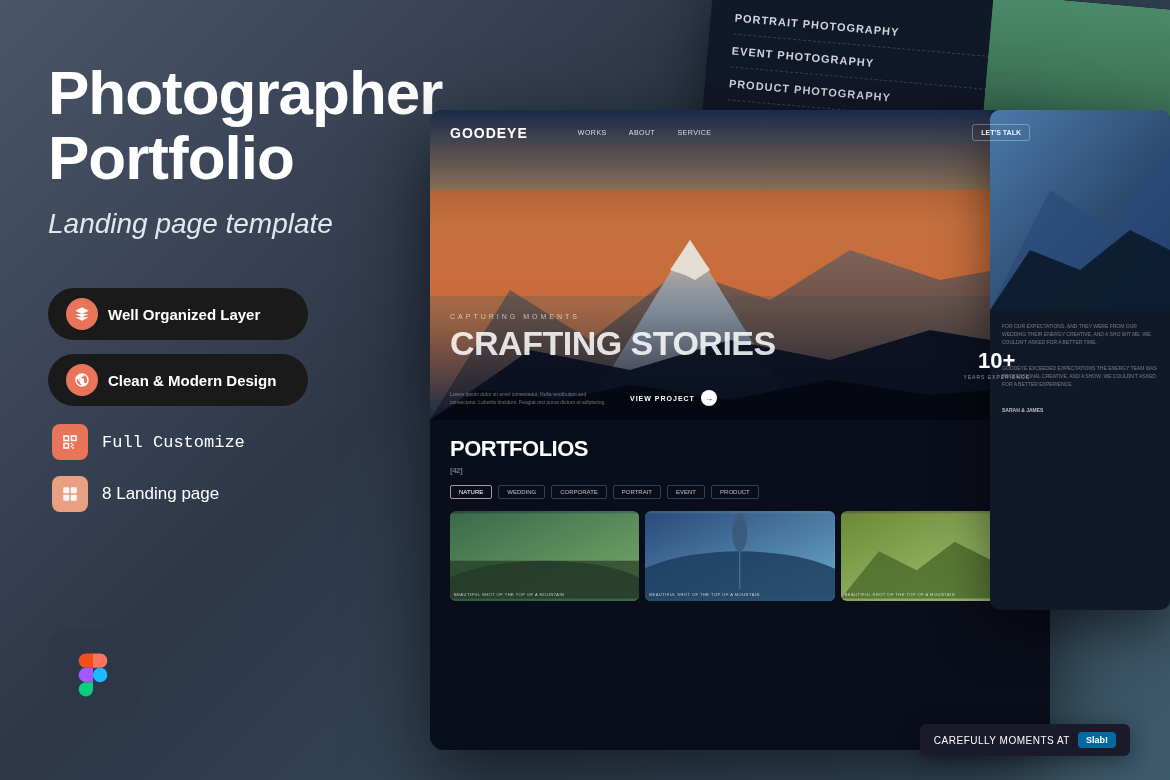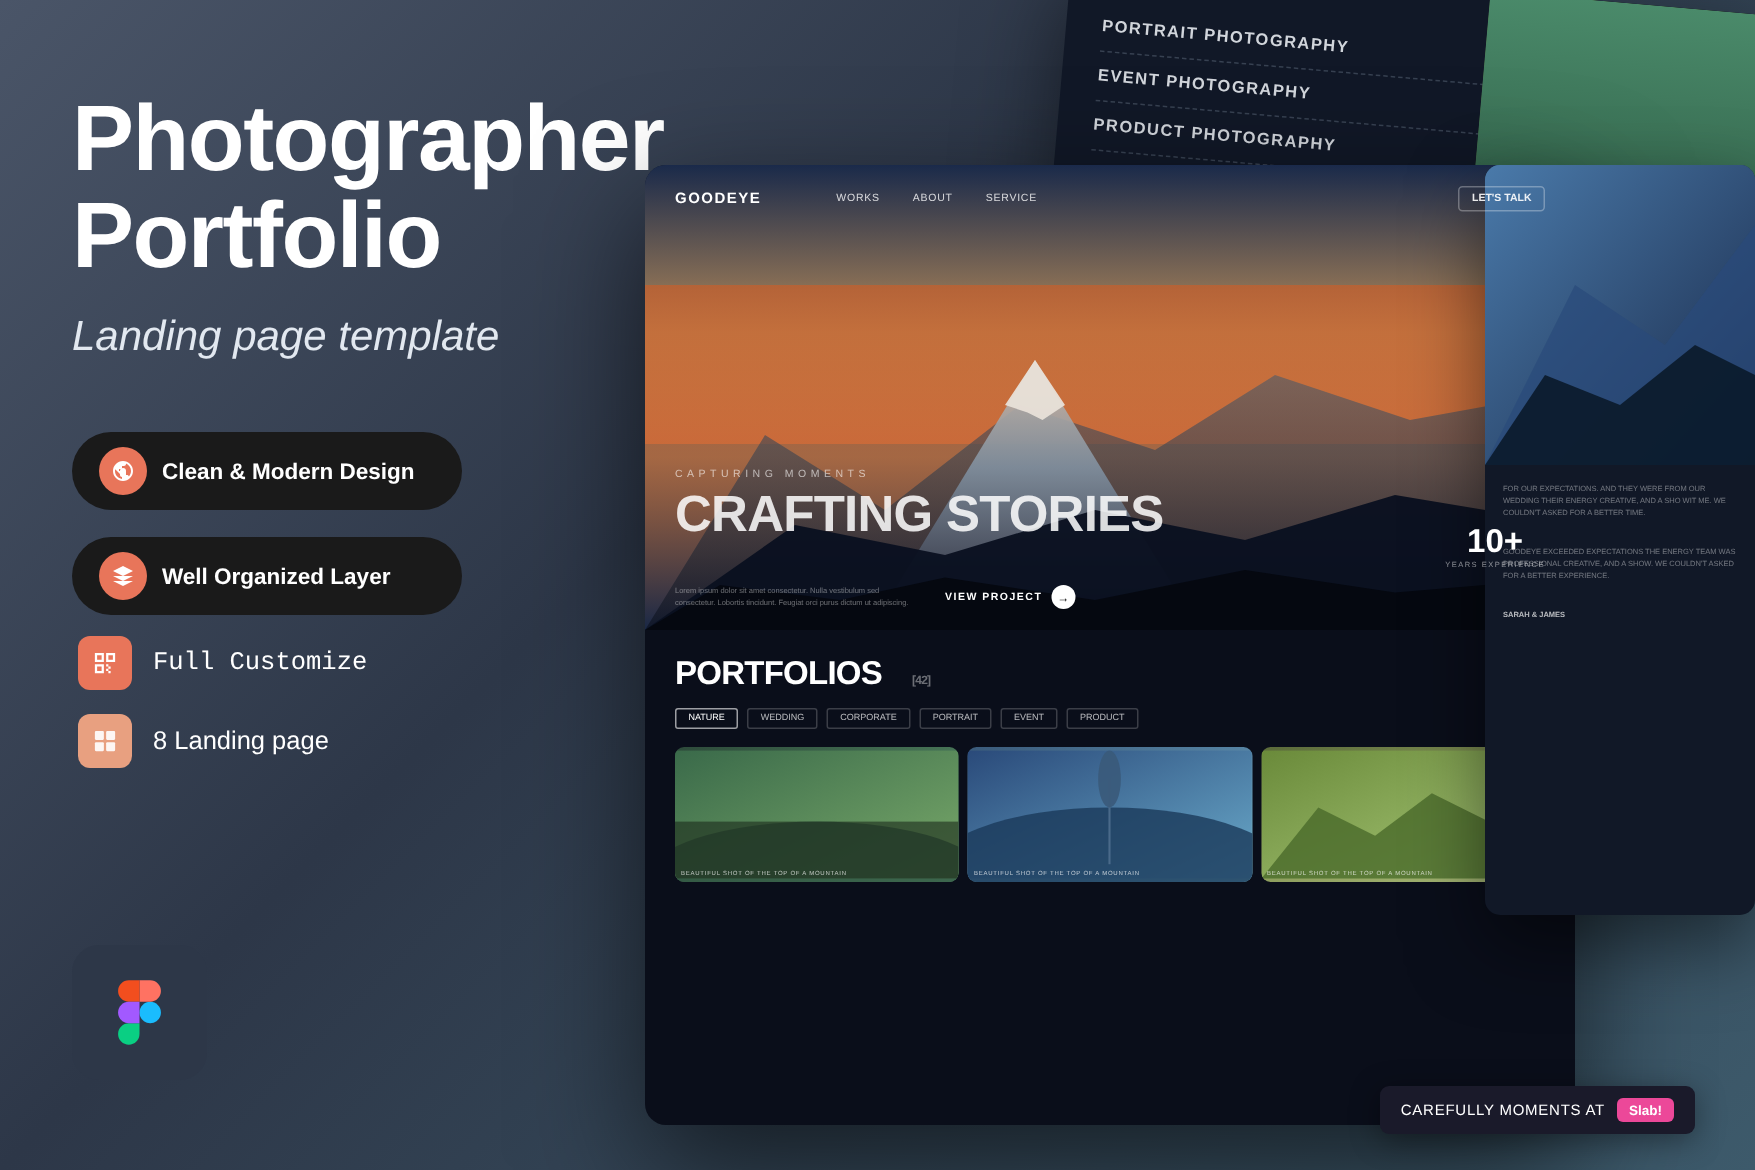--- a/index.html
+++ b/index.html
@@ -204,21 +204,21 @@
       top: 0; left: 0; right: 0;
       display: flex;
       align-items: center;
       padding: 14px 20px;
       gap: 30px;
       z-index: 10;
     }
 
     .mock-nav-logo {
       color: #ffffff;
-      font-size: 10px;
+      font-size: 14px;
       font-weight: 700;
       letter-spacing: 1px;
     }
 
     .mock-nav-links {
       display: flex;
       gap: 22px;
       margin-left: 20px;
     }
 
@@ -331,21 +331,22 @@
     }
 
     .mock-portfolio-title {
       color: #ffffff;
       font-size: 22px;
       font-weight: 900;
       letter-spacing: -0.5px;
       margin-bottom: 10px;
       display: flex;
       align-items: baseline;
-      gap: 20px;
+      gap: 4px;
+      flex-direction: column;
     }
 
     .mock-portfolio-count {
       color: rgba(255,255,255,0.4);
       font-size: 8px;
     }
 
     .mock-tabs {
       display: flex;
       gap: 6px;
@@ -453,62 +454,62 @@
     }
 
     .crafted-text {
       color: #ffffff;
       font-size: 10px;
       font-weight: 500;
       letter-spacing: 0.5px;
     }
 
     .slab-badge {
-      background: #ec4899;
+      background: #0369a1;
       color: #ffffff;
       font-size: 9px;
       font-weight: 700;
       padding: 3px 8px;
       border-radius: 4px;
     }
 
     .features-section {
       margin-top: 30px;
     }
   </style>
 </head>
 <body>
 
 <div class="left-panel">
   <div>
     <h1 class="main-title">Photographer Portfolio</h1>
     <p class="subtitle">Landing page template</p>
 
     <div class="features-section">
+
+      <div class="feature-item" style="margin-bottom:14px;">
+        <div class="feature-badge">
+          <div class="icon-wrap icon-layers">
+            <svg width="16" height="16" viewBox="0 0 24 24" fill="white">
+              <path d="M12 2L2 7l10 5 10-5-10-5zM2 17l10 5 10-5M2 12l10 5 10-5"></path>
+            </svg>
+          </div>
+          <span class="label">Well Organized Layer</span>
+        </div>
+      </div>
 
       <div class="feature-item" style="margin-bottom:18px;">
         <div class="feature-badge">
           <div class="icon-wrap icon-design">
             <svg width="16" height="16" viewBox="0 0 24 24" fill="white">
               <circle cx="12" cy="12" r="3" fill="white"></circle>
               <path d="M12 2C6.48 2 2 6.48 2 12s4.48 10 10 10 10-4.48 10-10S17.52 2 12 2zm-1 17.93c-3.95-.49-7-3.85-7-7.93 0-.62.08-1.21.21-1.79L9 15v1c0 1.1.9 2 2 2v1.93zm6.9-2.54c-.26-.81-1-1.39-1.9-1.39h-1v-3c0-.55-.45-1-1-1H8v-2h2c.55 0 1-.45 1-1V7h2c1.1 0 2-.9 2-2v-.41c2.93 1.19 5 4.06 5 7.41 0 2.08-.8 3.97-2.1 5.39z" fill="white"></path>
             </svg>
           </div>
           <span class="label">Clean &amp; Modern Design</span>
-        </div>
-      </div>
-
-      <div class="feature-item" style="margin-bottom:14px;">
-        <div class="feature-badge">
-          <div class="icon-wrap icon-layers">
-            <svg width="16" height="16" viewBox="0 0 24 24" fill="white">
-              <path d="M12 2L2 7l10 5 10-5-10-5zM2 17l10 5 10-5M2 12l10 5 10-5"></path>
-            </svg>
-          </div>
-          <span class="label">Well Organized Layer</span>
         </div>
       </div>
 
       <div class="feature-plain" style="margin-bottom:16px;font-family:Liberation Mono, monospace;">
         <div class="icon-wrap-plain" style="background:#e8755a; width:36px; height:36px; border-radius:8px; display:flex; align-items:center; justify-content:center;">
           <svg width="18" height="18" viewBox="0 0 24 24" fill="white">
             <path d="M3 3h8v8H3zm2 2v4h4V5zm8-2h8v8h-8zm2 2v4h4V5zM3 13h8v8H3zm2 2v4h4v-4zm8-2h2v2h-2zm2 2h2v2h-2zm-2 2h2v2h-2zm2 2h2v2h-2z"></path>
           </svg>
         </div>
         <span class="label" style="color:#ffffff; font-size:17px; font-weight:500;">Full Customize</span>

